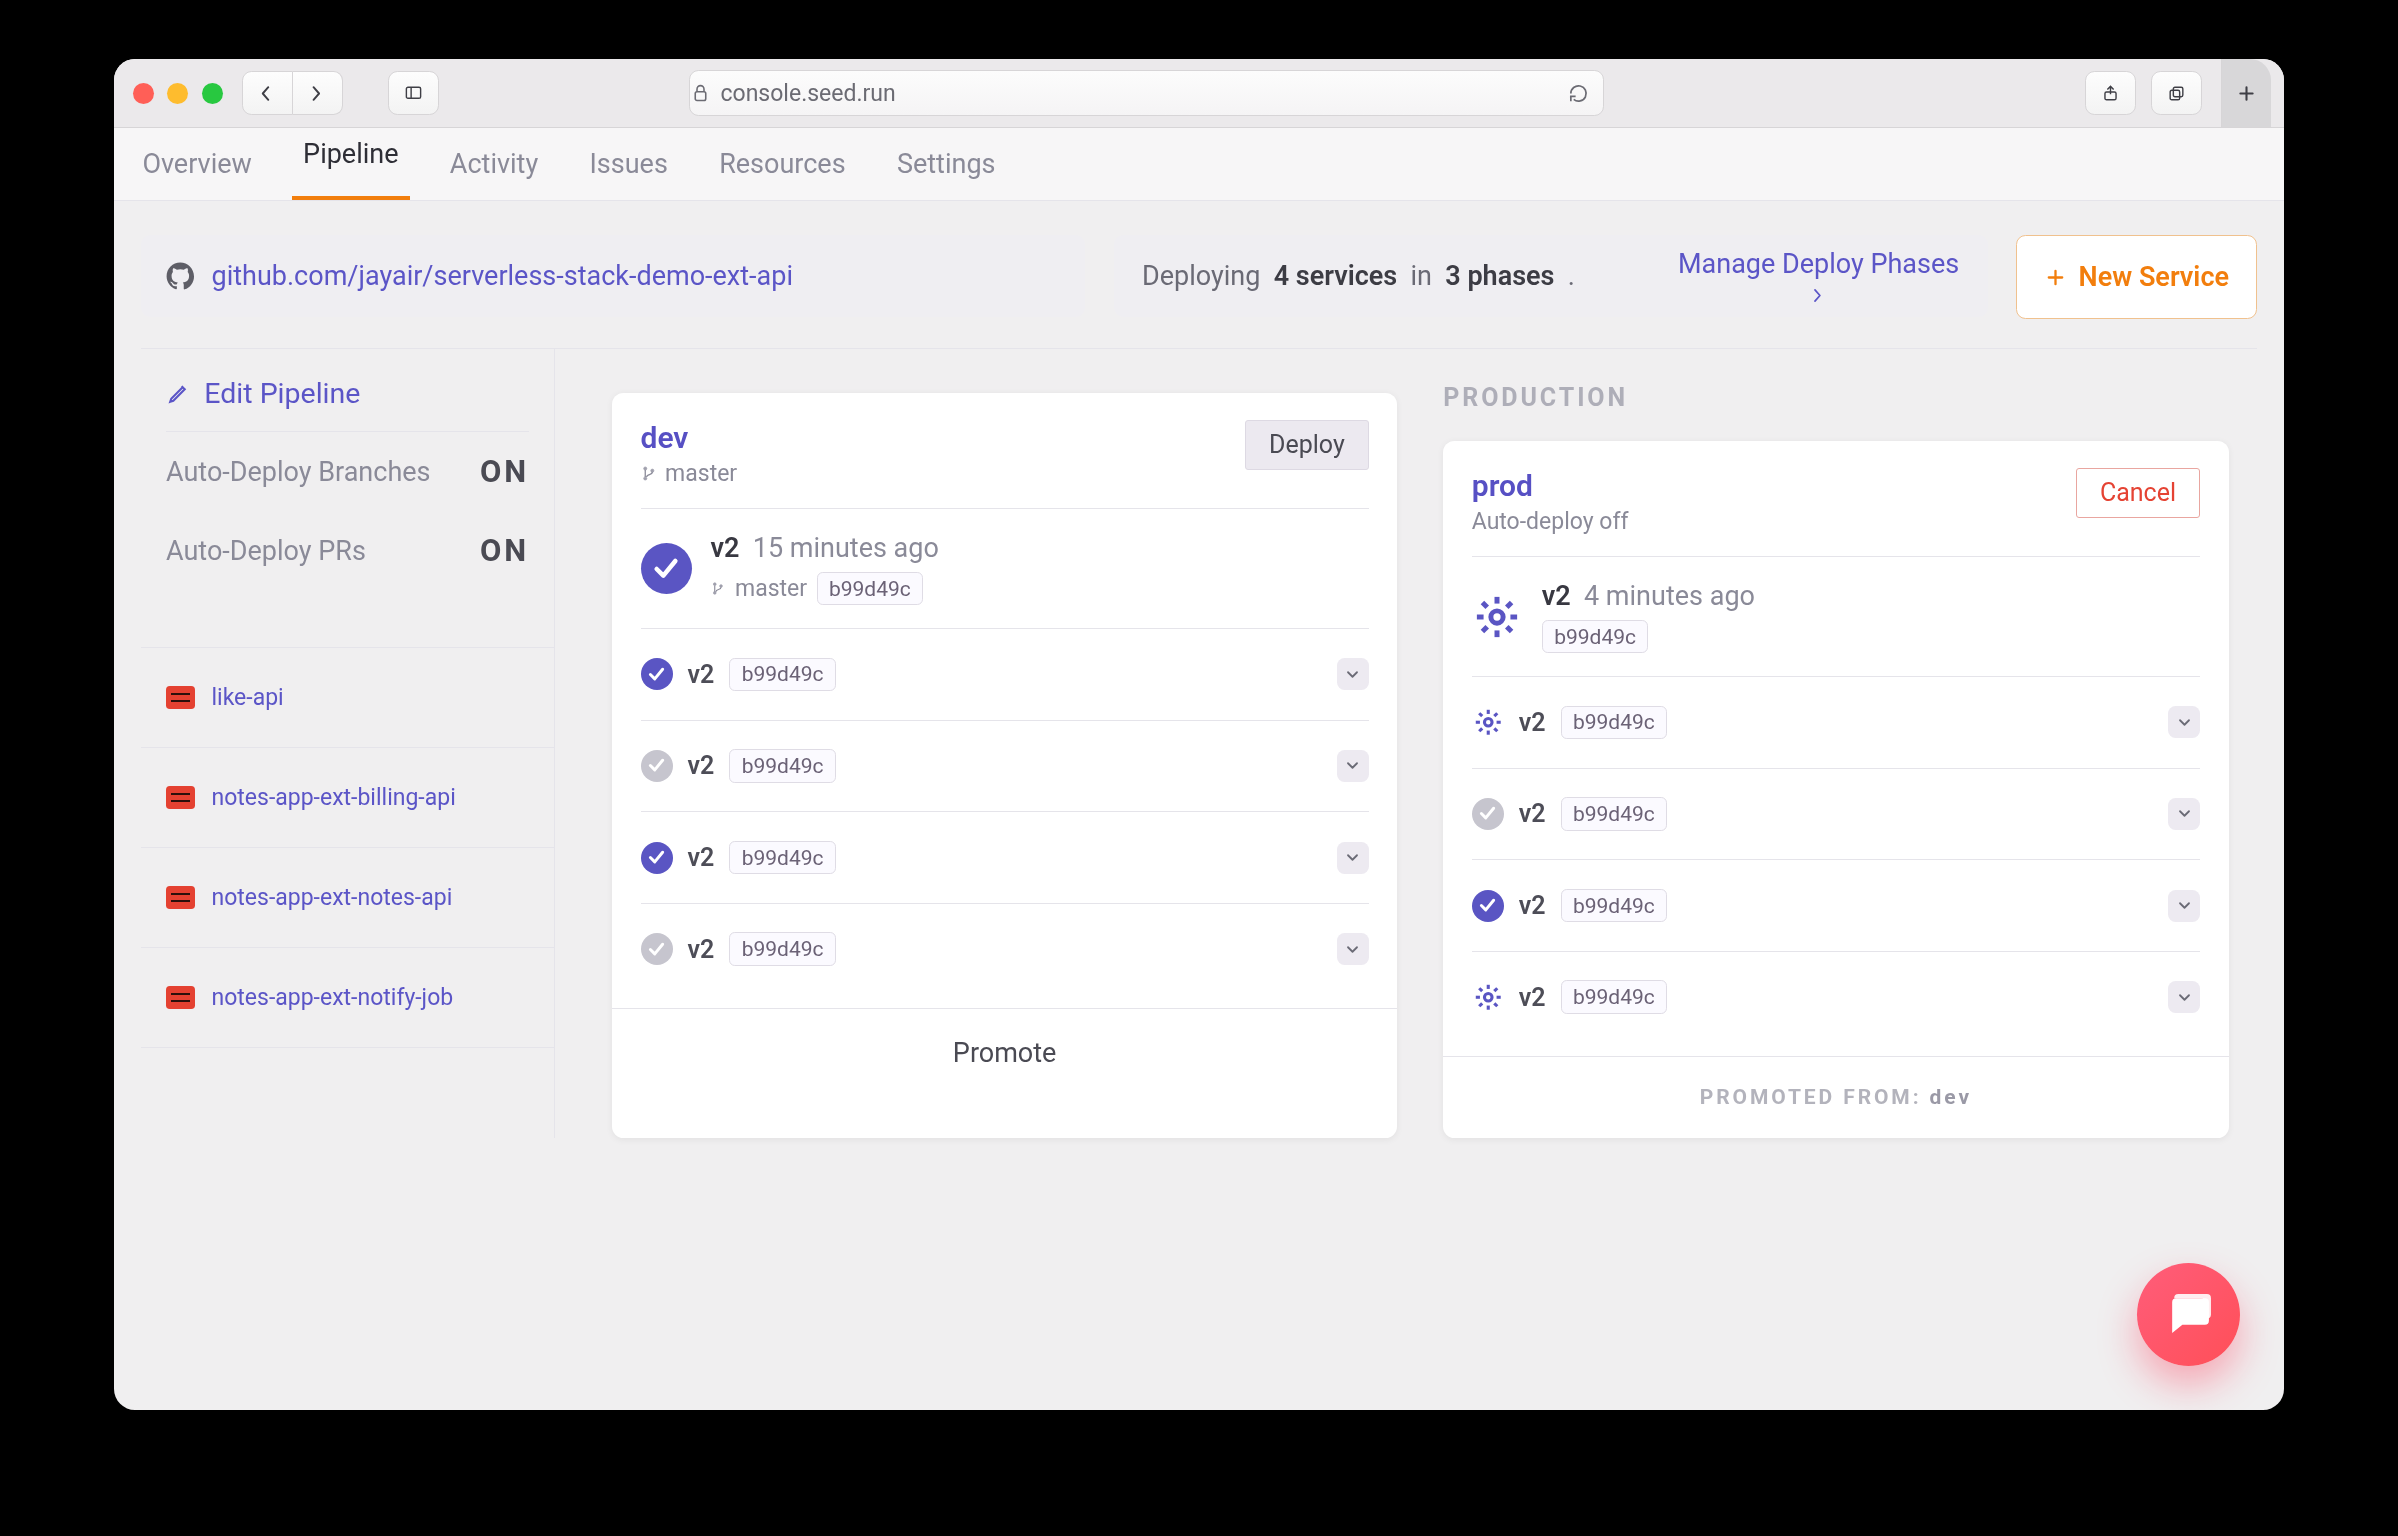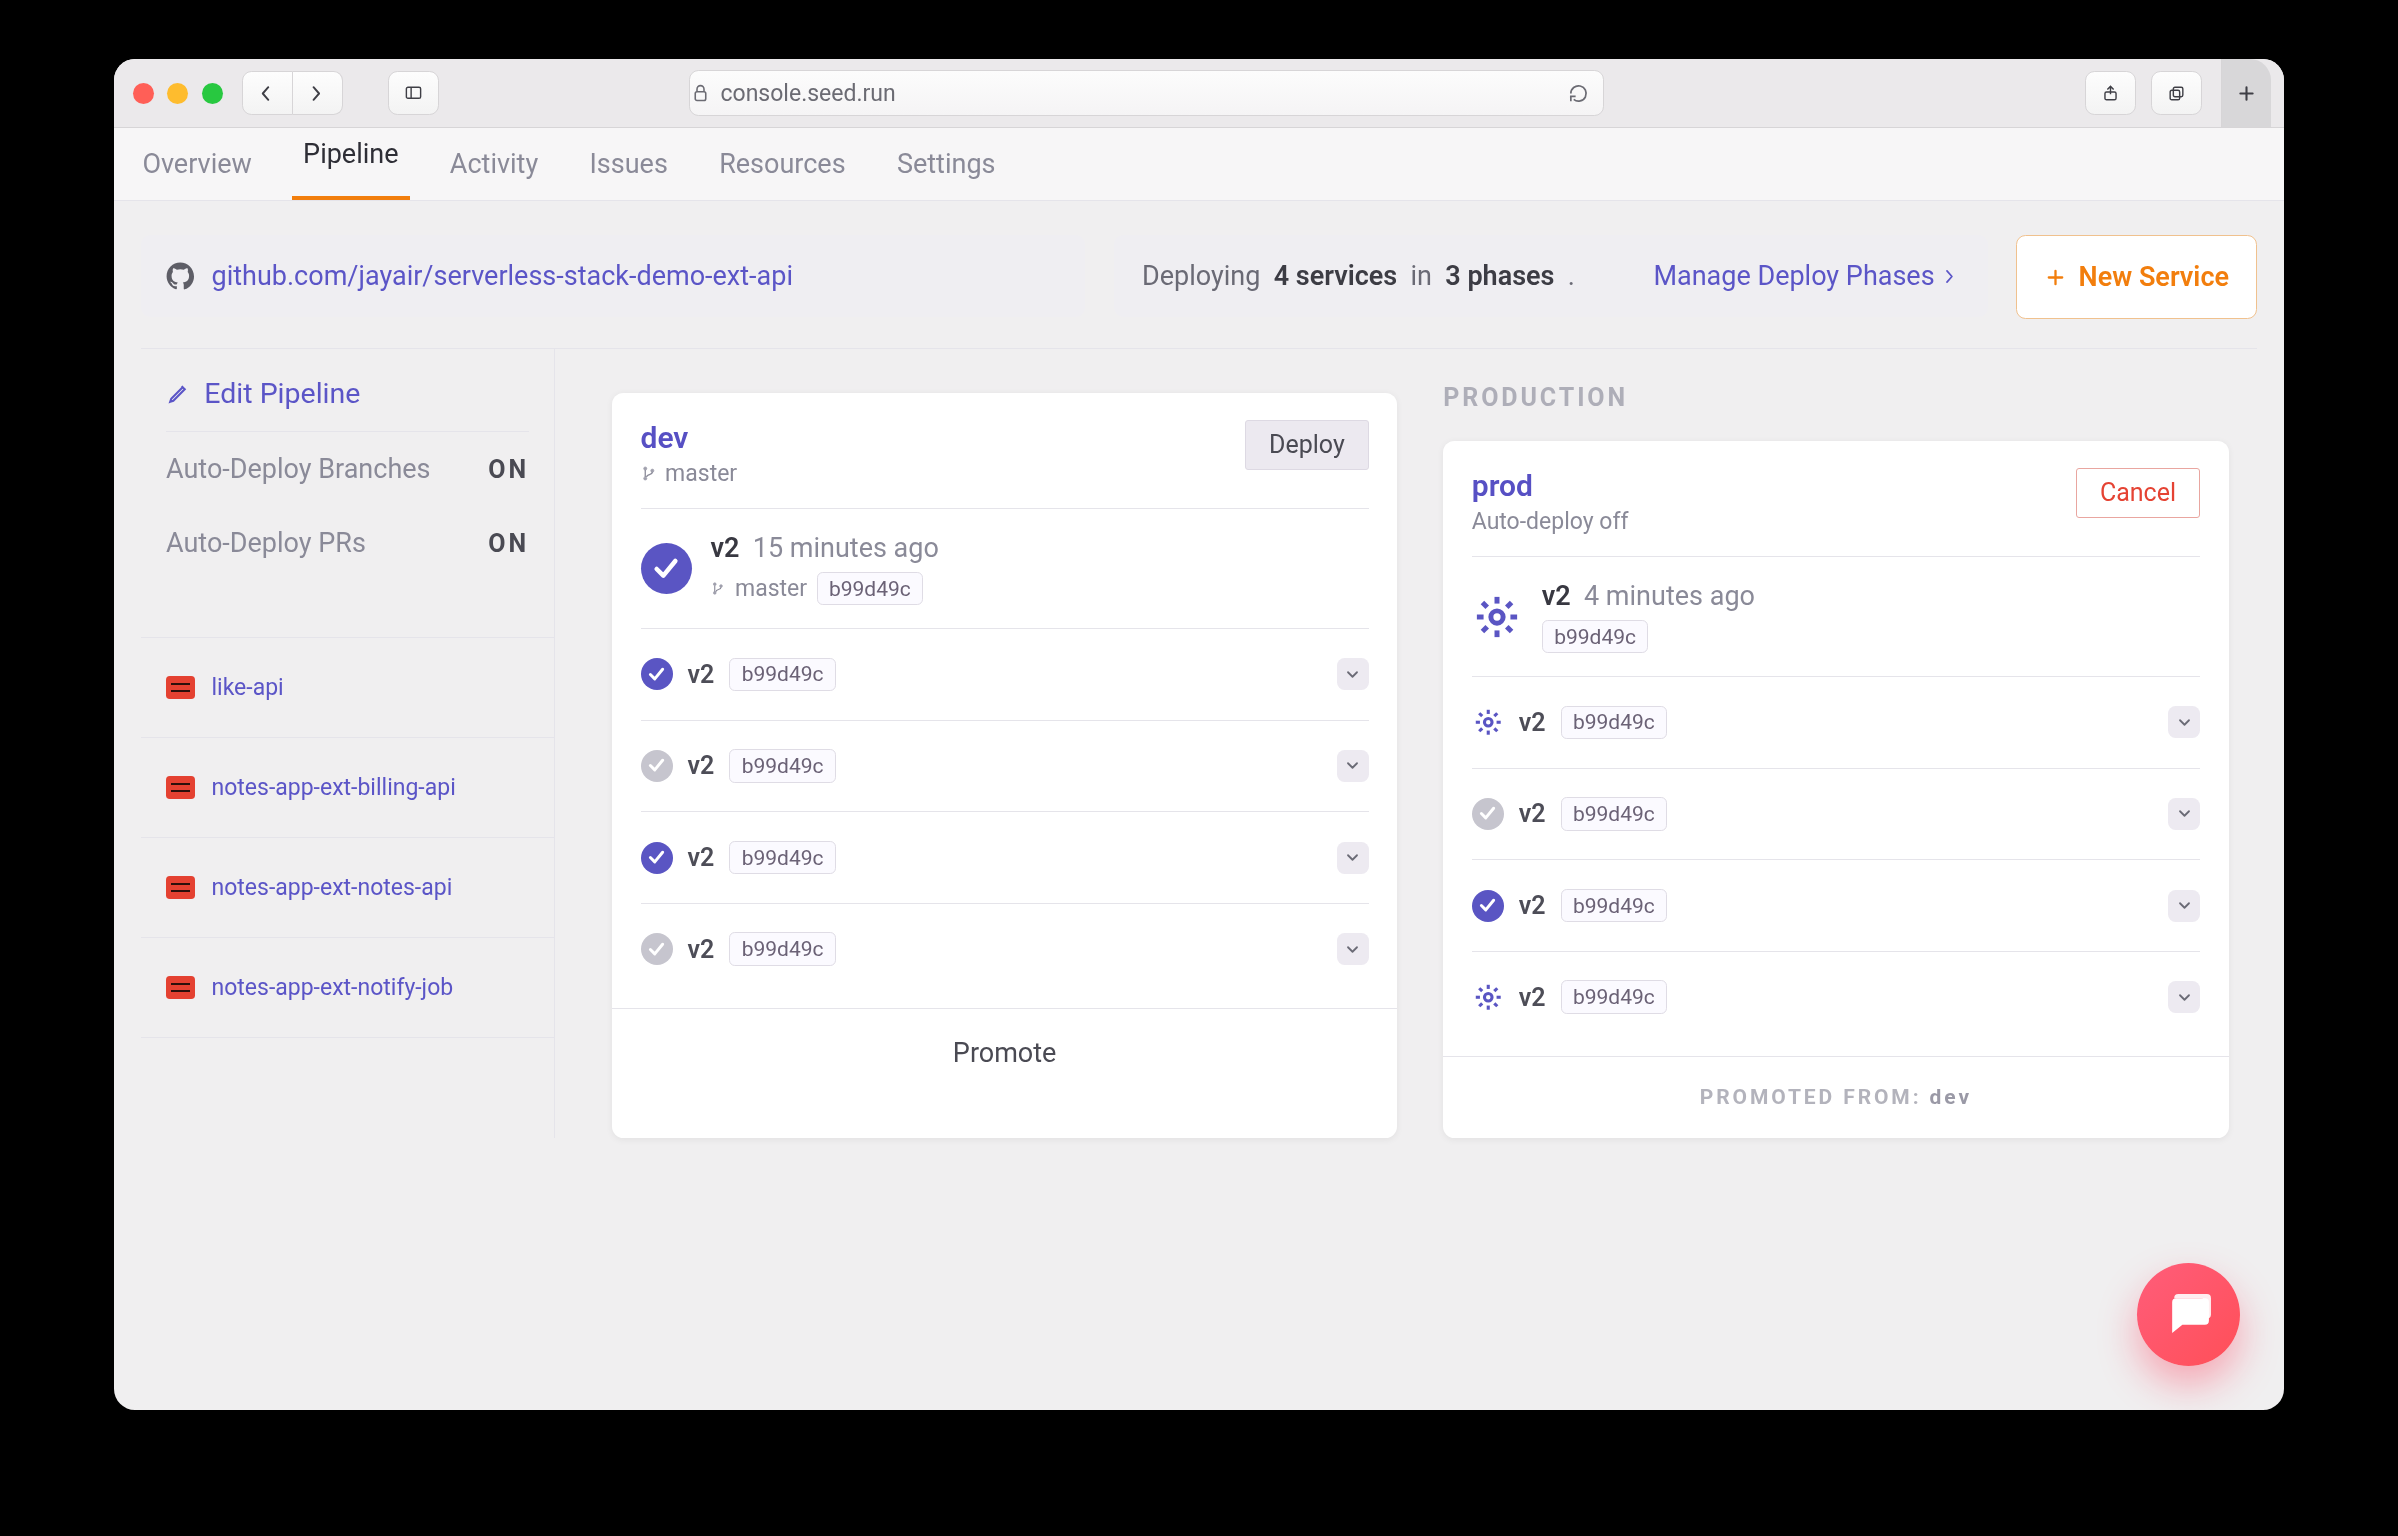--- a/index.html
+++ b/index.html
@@ -60,30 +60,30 @@
   .tab{display:flex;align-items:center;padding:0 11.4px;color:var(--text-muted);font-size:27px;}
   .tab.active{color:#2e2e36;border-bottom:4.8px solid var(--orange);padding-bottom:16px;}
 
   
   .content{padding:34px 27px 0 27px;display:flex;flex-direction:column;gap:28.5px;}
   .toolbar{display:flex;gap:28.5px;align-items:stretch;}
   .repo-box{flex:0 0 894px;background:var(--panel-bg2);border-radius:9.5px;display:flex;align-items:center;gap:17px;padding:0 25px;height:82px;color:var(--link);font-size:27px;}
   .repo-box svg{width:28.5px;height:28.5px;fill:#5e5e67;}
   .deploy-box{flex:1;background:var(--panel-bg2);border-radius:9.5px;height:82px;display:flex;align-items:center;padding:0 28.5px;font-size:27px;color:#6a6a75;gap:13.3px;}
   .deploy-box b{color:#3c3c44;font-weight:600;}
-  .deploy-box .manage{margin-left:auto;color:var(--link);display:flex;align-items:center;gap:7.6px;}
+  .deploy-box .manage{margin-left:auto;color:var(--link);display:flex;align-items:center;gap:7.6px;flex-direction:column;}
   .new-service-btn{height:82px;padding:0 27px;border:1.9px solid #f0c18e;background:#fff;color:var(--orange);font-size:27px;border-radius:9.5px;display:flex;align-items:center;gap:11.4px;font-weight:600;}
 
   
   .workarea{display:flex;gap:0;border-top:1px solid var(--border);}
   .sidebar{flex:0 0 413px;border-right:1px solid var(--border);padding:28.5px 0 0 0;}
   .sidebar-inner{padding:0 25px;}
   .edit-link{color:var(--link);font-size:28.5px;display:flex;align-items:center;gap:13.3px;padding-bottom:21px;border-bottom:1px solid var(--border);}
   .opt-row{display:flex;align-items:center;justify-content:space-between;padding:21px 0;color:var(--text-muted);font-size:27px;}
-  .opt-row .val{font-weight:700;letter-spacing:2.9px;color:#4a4a53;font-size:25px;}
+  .opt-row .val{font-weight:700;letter-spacing:2.9px;color:#4a4a53;font-size:31px;}
   .service-list{margin-top:57px;border-top:1px solid var(--border);}
   .service-item{display:flex;align-items:center;gap:17px;padding:36px 25px;border-bottom:1px solid var(--border);color:var(--link);font-size:23px;}
   .svc-icon{width:28.5px;height:23px;background:#e44131;border-radius:3.8px;position:relative;flex:0 0 auto;}
   .svc-icon::before,.svc-icon::after{content:"";position:absolute;left:4.8px;right:4.8px;height:1.9px;background:#2b0f0b;}
   .svc-icon::before{top:6.7px;}
   .svc-icon::after{bottom:6.7px;}
 
   .stages{flex:1;display:flex;gap:46px;padding:25px 28.5px 0 57px;}
   .stage-col{flex:1;display:flex;flex-direction:column;}
   .stage-label{color:#aeaeb8;letter-spacing:2.9px;font-size:25px;font-weight:700;display:flex;align-items:center;gap:19px;height:48px;}

